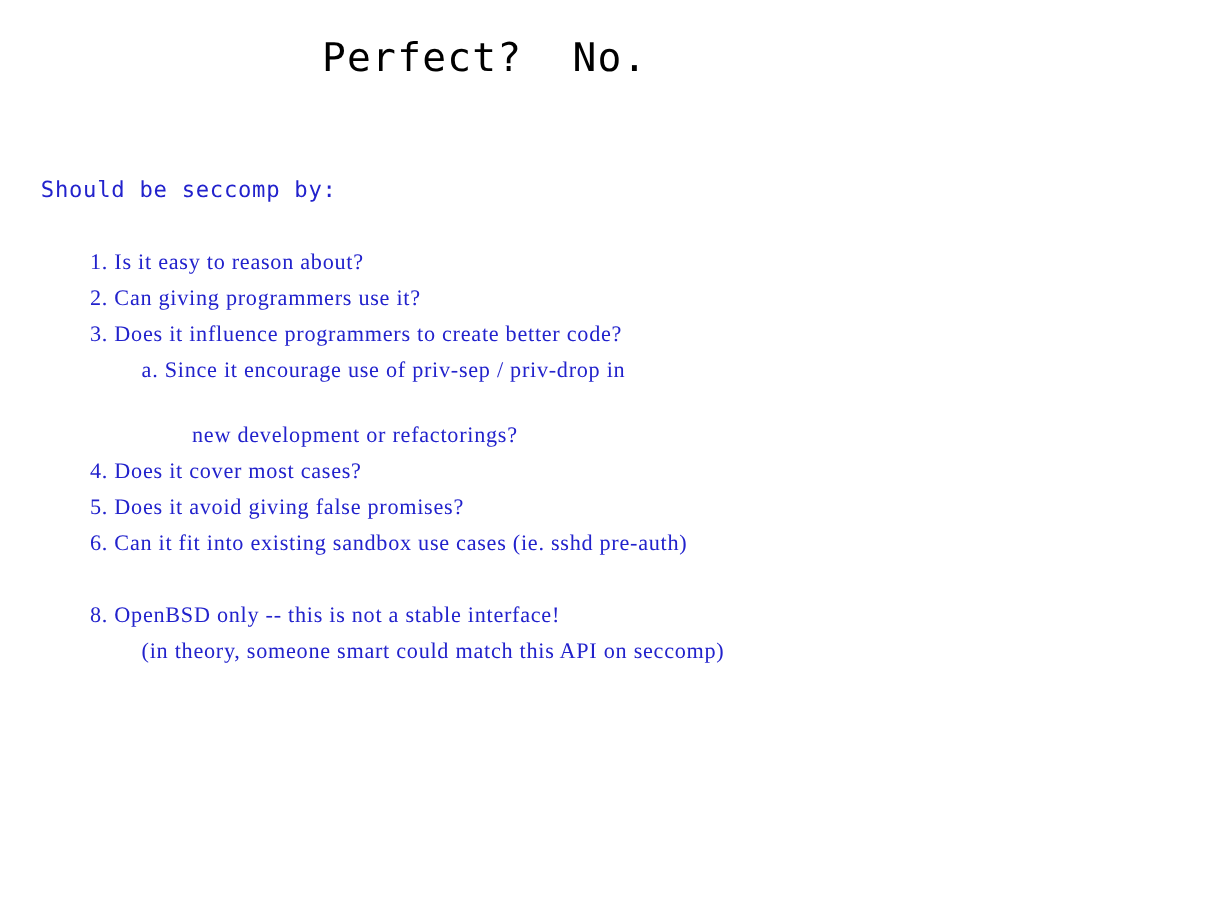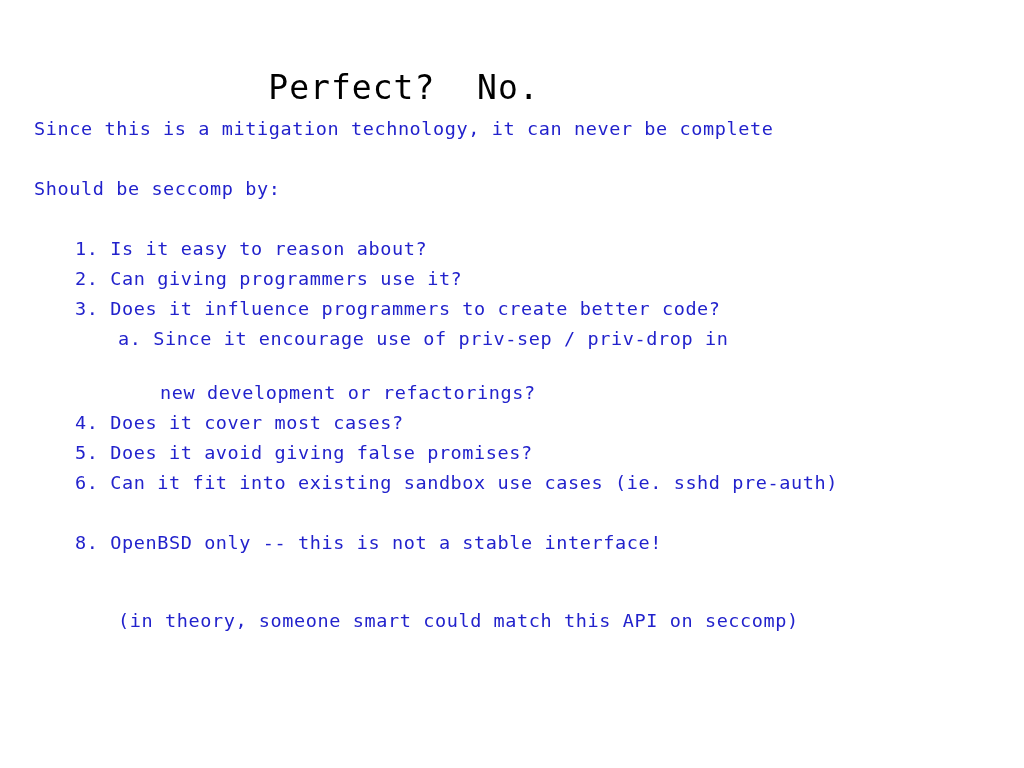--- a/index.html
+++ b/index.html
@@ -27,21 +27,20 @@
     left: 0;
     width: 808px;
     text-align: center;
     color: #000000;
     font-size: 33px;
     line-height: 40px;
     font-weight: 400;
     letter-spacing: 1px;
     white-space: pre;
     font-family: "DejaVu Sans Mono", "Liberation Mono", monospace;
-    margin-top: 40px;
   }
   #body-block {
     position: absolute;
     top: 114px;
     left: 34px;
     width: 980px;
     color: #2222cc;
     font-size: 18.5px;
     line-height: 30px;
   }
@@ -57,49 +56,48 @@
   }
   .list {
     margin: 0;
     padding: 0;
     list-style: none;
   }
   .li-row {
     white-space: pre;
     letter-spacing: 0.6px;
     padding-left: 41px;
+    font-family: Liberation Serif, serif;
   }
   .li-row.sub {
     padding-left: 84px;
   }
   .li-row.cont {
     padding-left: 126px;
     margin-top: 24px;
   }
   .li-row.cont8 {
     padding-left: 84px;
-    margin-top: 48px;
   }
   .marker {
     display: inline;
   }
   .li-text {
     display: inline;
   }
 </style>
 </head>
 <body>
 
 <div id="slide" style="background: rgb(255, 255, 255);">
 
   <div id="slide-title" style="color: rgb(0, 0, 0);">Perfect?  No.</div>
 
   <div id="body-block" style="color: rgb(34, 34, 204);">
 
-    <div class="para">Since this is a mitigation technology, it can never be complete</div>
 
     <div class="spacer"></div>
 
     <div class="para">Should be seccomp by:</div>
 
     <div class="spacer"></div>
 
     <div class="list" id="criteria-list">
         <div class="li-row"><span class="marker">1.</span><span class="li-text"> Is it easy to reason about?</span></div>
         <div class="li-row"><span class="marker">2.</span><span class="li-text"> Can giving programmers use it?</span></div>

